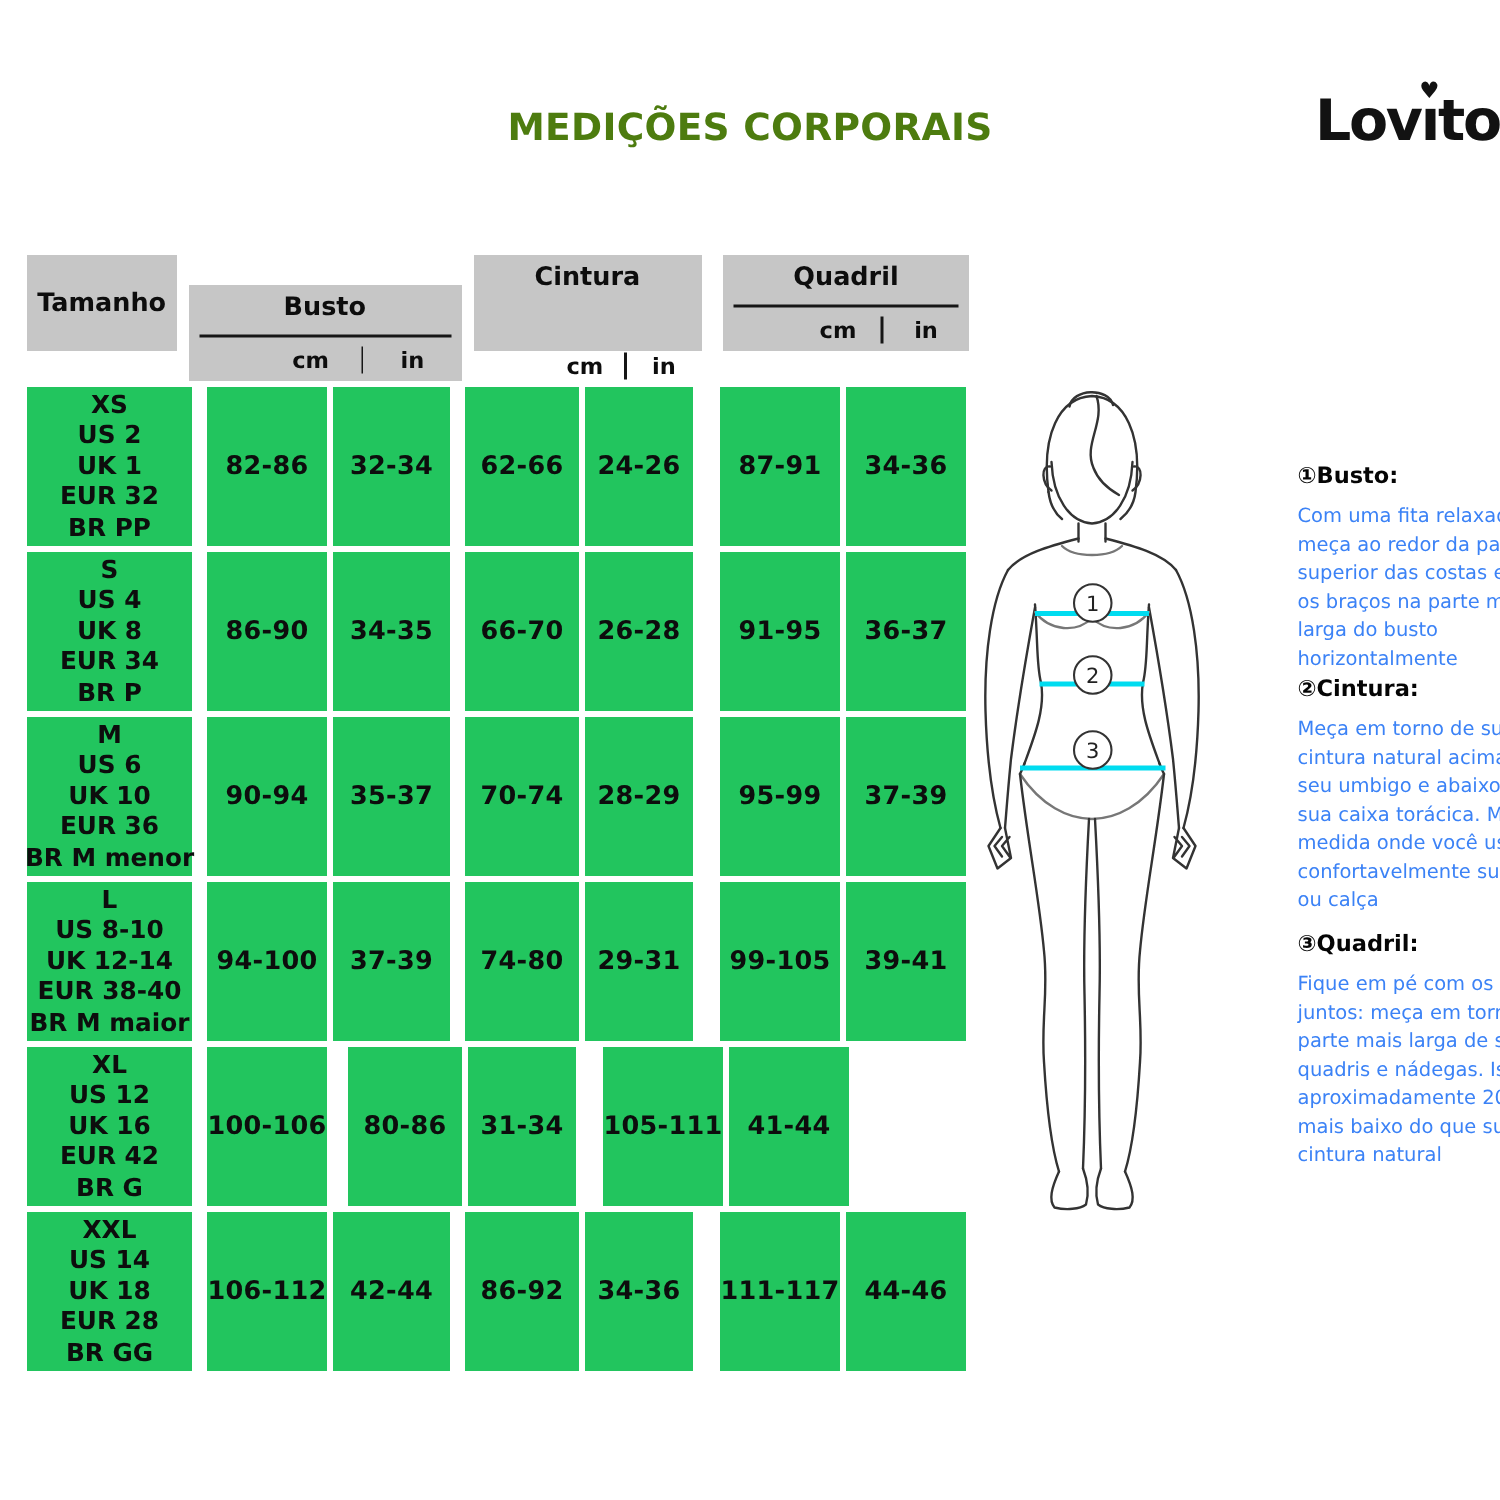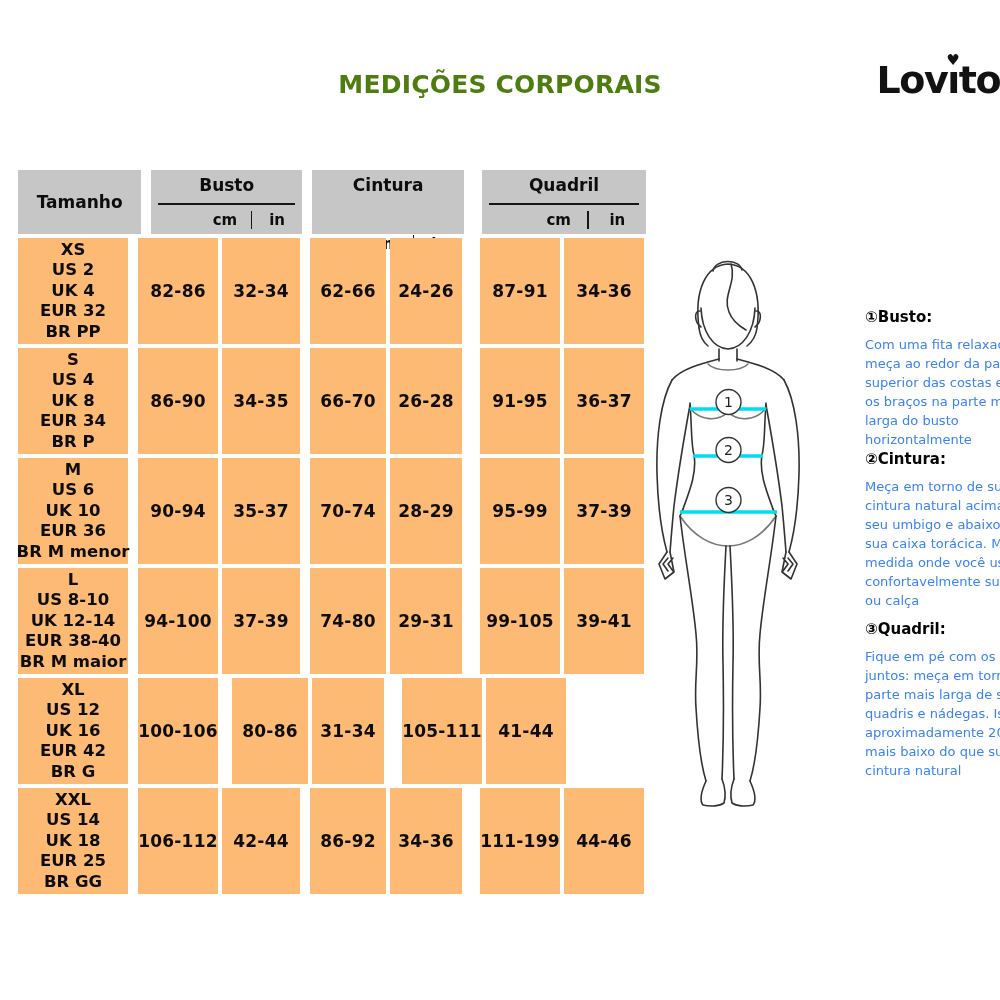--- a/index.html
+++ b/index.html
@@ -15,33 +15,33 @@
   .logo-heart{position:absolute;left:50%;top:-7px;transform:translateX(-50%);
               font-size:15px;letter-spacing:0;}
 
   
   #size-table{position:absolute;left:18px;top:170px;width:628px;}
   .hrow,.trow{display:flex;}
   .hcell{background:#c6c6c6;height:64px;}
   .size-h{width:124px;display:flex;align-items:center;justify-content:center;
           font-size:17px;font-weight:700;}
   .group{display:flex;flex-direction:column;}
-  .gw-busto{width:151px;} .gw-cintura{width:152px;gap:20px;} .gw-quadril{width:164px;}
+  .gw-busto{width:182px;margin-top:20px;} .gw-cintura{width:152px;gap:20px;} .gw-quadril{width:164px;}
   .glabel{height:28px;padding-top:5px;text-align:center;font-size:17px;font-weight:700;}
   .gline{height:2px;background:#161616;margin:0 7px;}
   .gunits{flex:1;display:flex;align-items:center;font-size:15px;font-weight:700;padding-left:48px;}
   .u-cm,.u-in{text-align:center;}
   .vbar{width:2px;height:18px;background:#161616;}
   .g10{width:10px;} .g4{width:4px;} .g18{width:18px;} .w80{width:80px;} .w78{width:78px;} .w76{width:76px;}
   .w72{width:72px;} .w80b{width:80px;}
   .uw-cm-b{width:80px;} .uw-in-b{width:78px;}
   .uw-cm-c{width:75px;} .uw-in-c{width:71px;}
   .uw-cm-q{width:80px;} .uw-in-q{width:80px;}
   .trow{height:106px;margin-top:4px;}
-  .cell{background:#fdba74;}
+  .cell{background:#22c55e;}
   .size-cell{width:110px;display:flex;flex-direction:column;align-items:center;
              justify-content:center;font-size:16.5px;font-weight:700;line-height:20.5px;
              text-align:center;white-space:nowrap;}
   .val{display:flex;align-items:center;justify-content:center;
        font-size:17px;font-weight:700;letter-spacing:.2px;}
 
   
   .note{position:absolute;left:821px;width:174px;margin-left:44px;}
   .note-head{font-size:15px;font-weight:700;margin-bottom:9px;color:#050505;}
   .note-body{font-size:13px;line-height:19px;color:#3b82f6;}
@@ -90,21 +90,21 @@
           <div class="vbar"></div>
           <div class="u-in uw-in-q">in</div>
         </div>
       </div>
     </div>
     <div id="table-body">
     <div class="trow">
       <div class="cell size-cell">
             <div>XS</div>
             <div>US 2</div>
-            <div>UK 4</div>
+            <div>UK 1</div>
             <div>EUR 32</div>
             <div>BR PP</div>
           </div>
       <div class="g10"></div>
       <div class="cell val w80">82-86</div>
       <div class="g4"></div>
       <div class="cell val w78">32-34</div>
       <div class="g10"></div>
       <div class="cell val w76">62-66</div>
       <div class="g4"></div>
@@ -200,33 +200,33 @@
       <div class="cell val w80">105-111</div>
       <div class="g4"></div>
       <div class="cell val w80b">41-44</div>
     </div>
 
     <div class="trow">
       <div class="cell size-cell">
             <div>XXL</div>
             <div>US 14</div>
             <div>UK 18</div>
-            <div>EUR 25</div>
+            <div>EUR 28</div>
             <div>BR GG</div>
           </div>
       <div class="g10"></div>
       <div class="cell val w80">106-112</div>
       <div class="g4"></div>
       <div class="cell val w78">42-44</div>
       <div class="g10"></div>
       <div class="cell val w76">86-92</div>
       <div class="g4"></div>
       <div class="cell val w72">34-36</div>
       <div class="g18"></div>
-      <div class="cell val w80">111-199</div>
+      <div class="cell val w80">111-117</div>
       <div class="g4"></div>
       <div class="cell val w80b">44-46</div>
     </div>
   </div>
   </div>
 
   <div id="figure-wrap">
     <svg width="185" height="570" viewBox="0 0 185 570" xmlns="http://www.w3.org/2000/svg">
       <g fill="none" stroke="#333333" stroke-width="1.6" stroke-linecap="round" stroke-linejoin="round">
 

